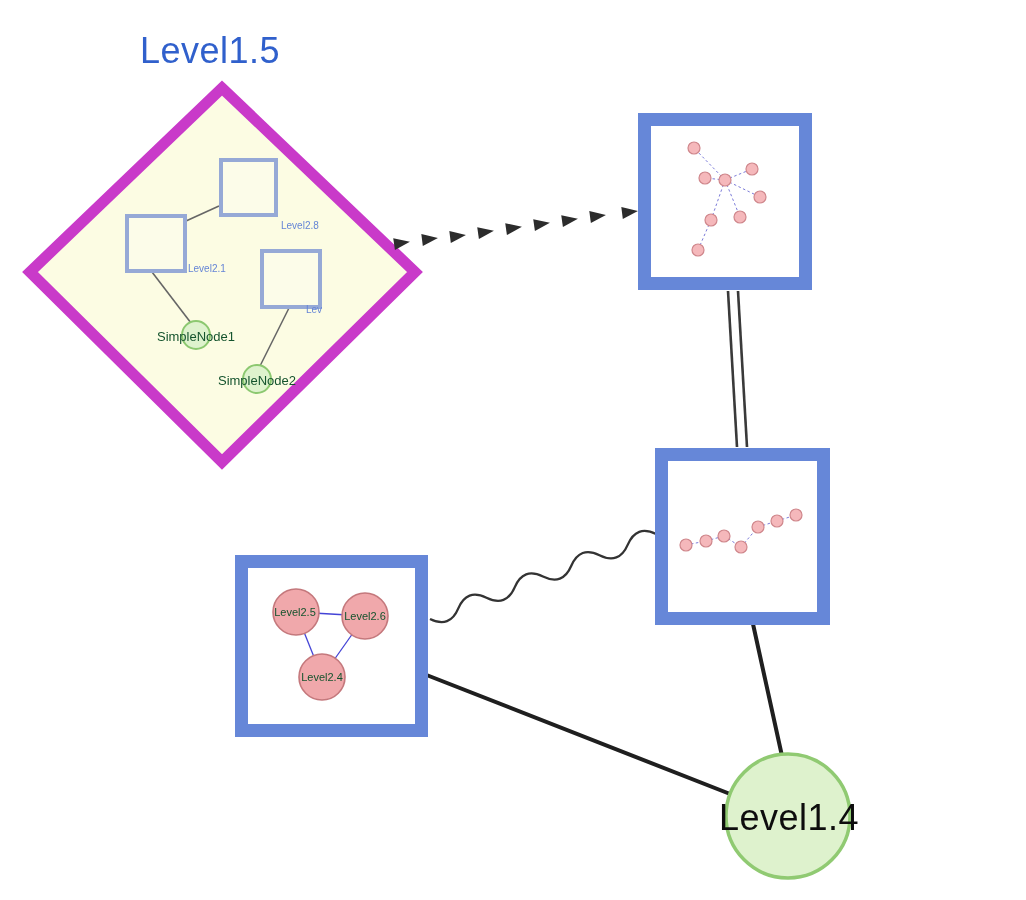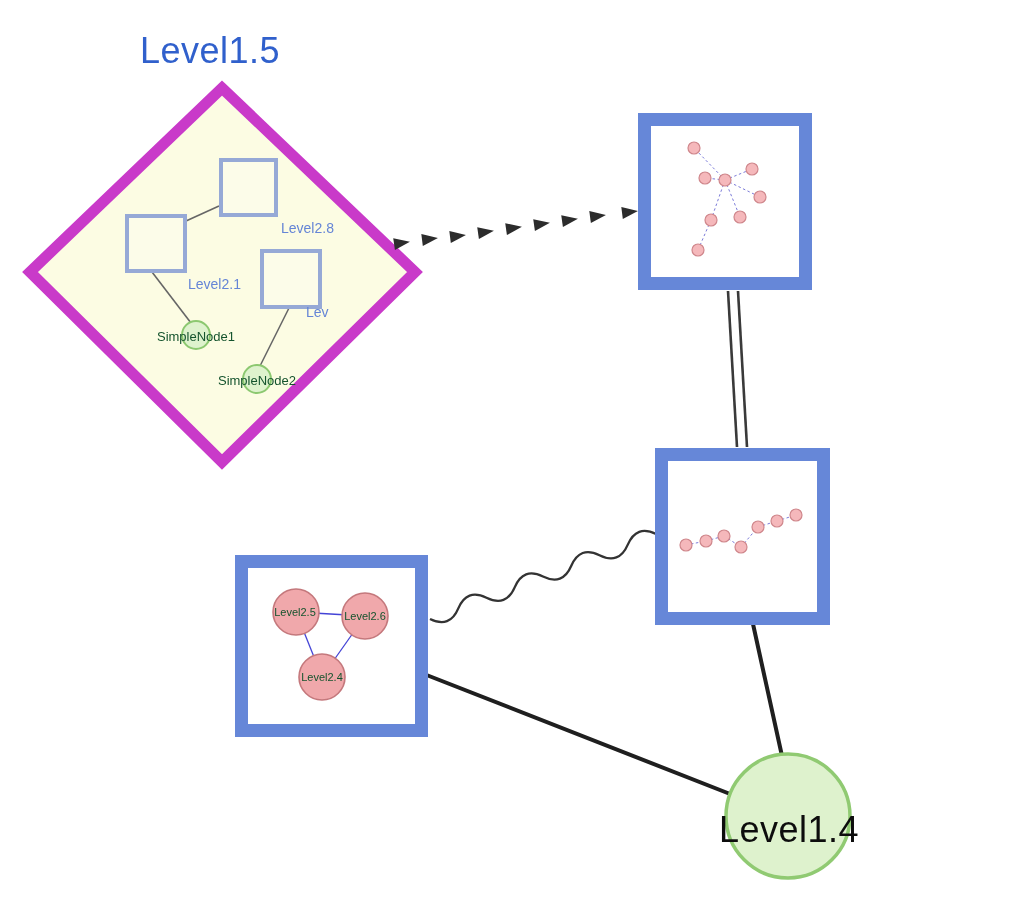--- a/index.html
+++ b/index.html
@@ -3,22 +3,22 @@
 <meta charset="utf-8">
 <style>
   * { margin:0; padding:0; box-sizing:border-box; }
   html,body { background:#ffffff; }
   body { width:1026px; height:900px; font-family:"Liberation Sans", sans-serif; }
   .canvas { position:relative; width:1026px; height:900px; background:#ffffff; overflow:hidden; }
   svg.layer { position:absolute; left:0; top:0; }
   .lbl { position:absolute; white-space:nowrap; line-height:1; }
   .lbl-big { font-size:36px; color:#3060cc; letter-spacing:0.5px; }
   .lbl-big.black { color:#0d0d0d; }
-  .lbl-small { font-size:14px; color:#6585d6; }
-  .ctr { transform:translate(-50%,-50%);margin-top:12px; }
+  .lbl-small { font-size:10px; color:#6585d6; }
+  .ctr { transform:translate(-50%,-50%); }
   .node-label { transform:translate(-50%,-50%); font-size:13px; color:#14532d; }
   .node-label.sm { font-size:11px; }
 </style>
 </head>
 <body>
 
 <div class="canvas">
 
   <svg class="layer" width="1026" height="900" viewBox="0 0 1026 900">
     <defs>
@@ -112,21 +112,21 @@
       <circle cx="322" cy="677" r="23" fill="#f0a8ab" stroke="#c4787c" stroke-width="1.6"></circle>
     </g>
 
     <circle cx="788" cy="816" r="62" fill="#def2cd" stroke="#90ca72" stroke-width="3.5"></circle>
   </svg>
 
   <div class="lbl lbl-big" style="left:140px;top:33px">Level1.5</div>
   <div class="lbl lbl-big black ctr" style="left:789px;top:818px">Level1.4</div>
 
   <div class="lbl lbl-small" style="left:281px;top:221px">Level2.8</div>
-  <div class="lbl lbl-small" style="left:188px;top:277px">Level2.1</div>
+  <div class="lbl lbl-small" style="left:188px;top:264px">Level2.1</div>
   <div class="lbl lbl-small" style="left:306px;top:305px">Lev</div>
 
   <div class="lbl node-label" style="left:196px;top:336px">SimpleNode1</div>
   <div class="lbl node-label" style="left:257px;top:380px">SimpleNode2</div>
 
   <div class="lbl node-label sm" style="left:295px;top:612px">Level2.5</div>
   <div class="lbl node-label sm" style="left:365px;top:616px">Level2.6</div>
   <div class="lbl node-label sm" style="left:322px;top:677px">Level2.4</div>
 
 </div>

